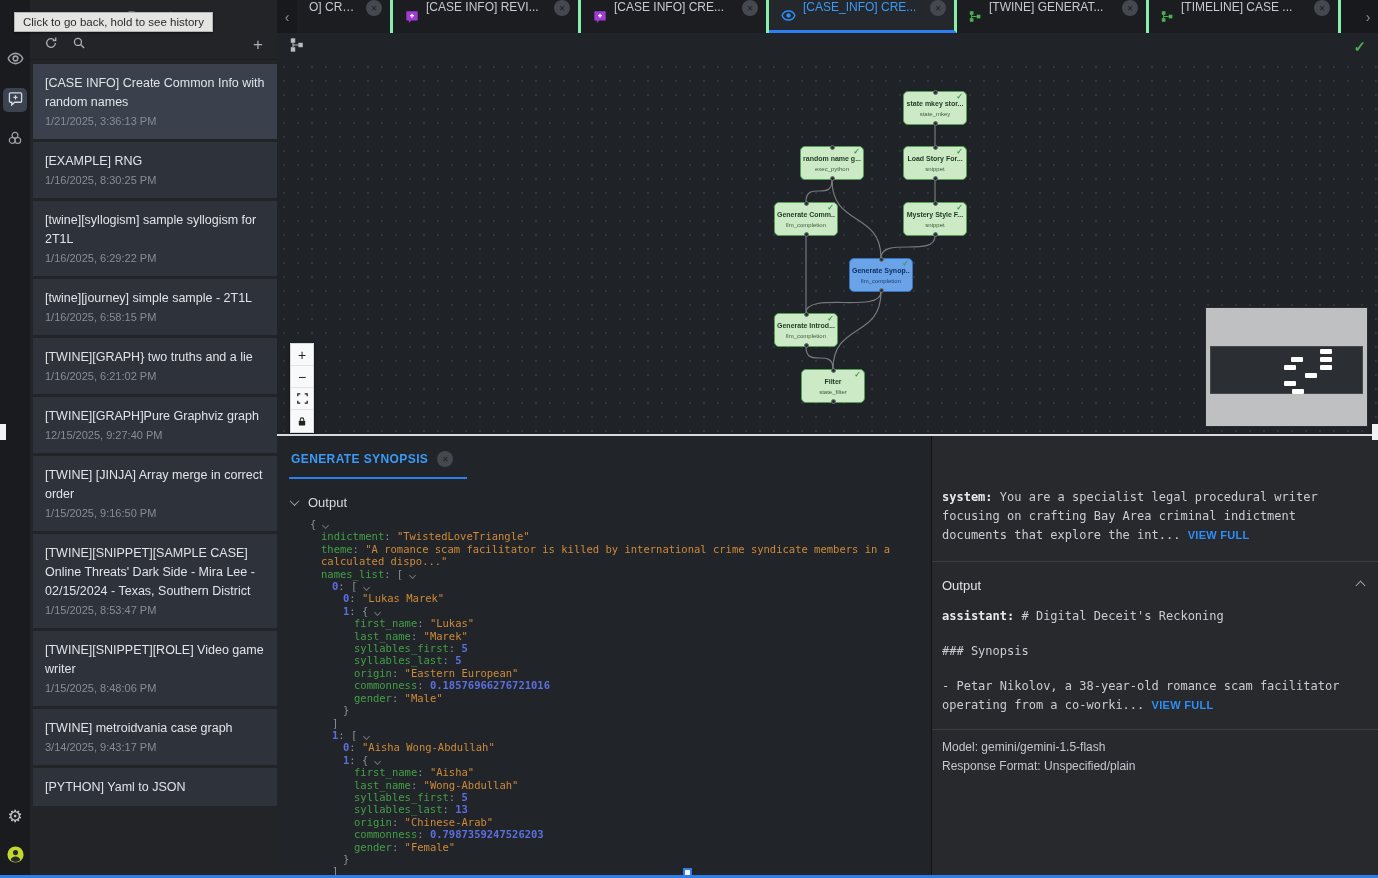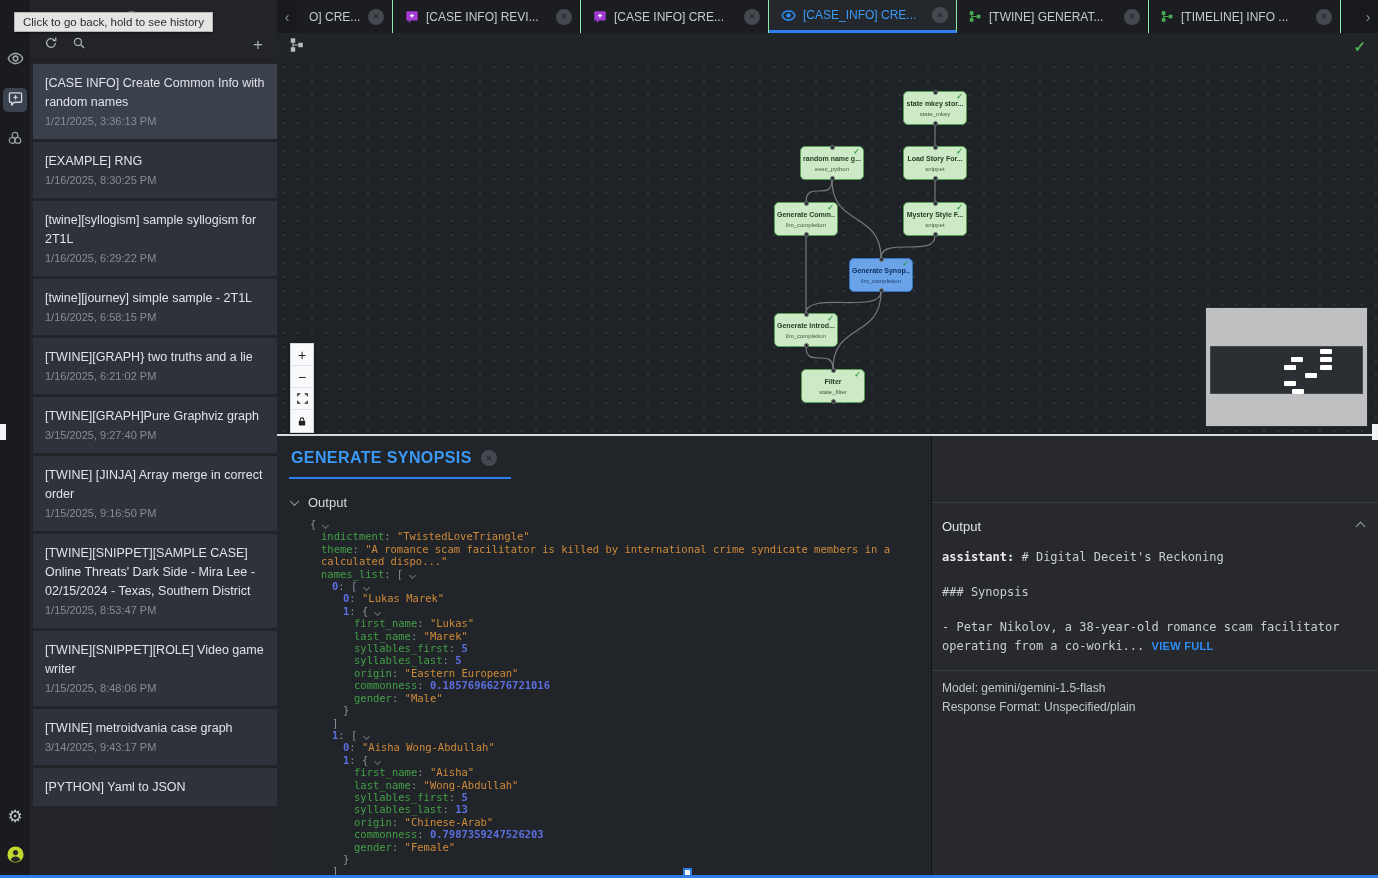--- a/index.html
+++ b/index.html
@@ -30,22 +30,22 @@
 
   
   .main { position:absolute; left:277px; top:0; width:1101px; height:878px;
     display:flex; flex-direction:column; }
 
   
   .tabbar { height:33px; background:#17191c; display:flex; align-items:stretch; flex:0 0 33px; }
   .tab-scroll { width:20px; display:flex; align-items:center; justify-content:center;
     color:#8d9299; font-size:14px; }
   .tab-scroll.right { margin-left:auto; }
-  .tab { display:flex; align-items:center; gap:7px; padding:0 8px 0 12px; background:#1b1d21;
-    border-right:1px solid #86efac; color:#c6cacf; font-size:12px; white-space:nowrap; overflow:hidden; }
+  .tab { display:flex; gap:7px; padding:0 8px 0 12px; background:#1b1d21;
+    border-right:3px solid #86efac; color:#c6cacf; font-size:12px; white-space:nowrap; overflow:hidden; }
   .tab .tab-label { overflow:hidden; text-overflow:ellipsis; flex:1; }
   .tab.active { background:#24272c; color:#3b9af5; border-bottom:3px solid #2d7ff0; }
   .tab-icon { display:flex; align-items:center; flex:0 0 auto; }
   .close-btn { flex:0 0 16px; width:16px; height:16px; border-radius:50%; background:#45494f;
     color:#1d1f23; font-size:8px; display:flex; align-items:center; justify-content:center; }
 
   
   .canvas-toolbar { height:27px; background:#202327; display:flex; align-items:center;
     padding:0 12px; flex:0 0 27px; }
   .ct-check { margin-left:auto; color:#4caf50; font-size:15px; font-weight:bold; }
@@ -86,21 +86,21 @@
   
   .splitter { height:2px; background:#d7dade; flex:0 0 2px; }
 
   
   .bottom { flex:1; display:flex; min-height:0; }
   .output-panel { width:655px; flex:0 0 655px; background:#212428; border-right:1px solid #101214;
     overflow:hidden; }
   .op-tabrow { padding:13px 0 0 12px; height:45px; }
   .op-tab { display:inline-flex; align-items:center; gap:9px; padding:0 14px 10px 2px;
     border-bottom:2.5px solid #2d7ff0; }
-  .op-tab-label { color:#3b9af5; font-size:16px; font-weight:bold; letter-spacing:.4px; }
+  .op-tab-label { color:#3b9af5; font-size:12px; font-weight:bold; letter-spacing:.4px; }
   .op-outrow { display:flex; align-items:center; gap:10px; padding:14px 0 8px 14px; }
   .op-out-label { color:#d6d9de; font-size:13px; }
   .chev { display:inline-block; width:7px; height:7px; border-right:1.5px solid #9aa0a6;
     border-bottom:1.5px solid #9aa0a6; }
   .chev.down { transform:rotate(45deg) translate(-1px,-1px); }
   .chev.up { transform:rotate(-135deg); }
   .code { font-family:"DejaVu Sans Mono", monospace; font-size:10.5px; line-height:12.4px; }
   .code-line { white-space:pre-wrap; }
   .tok-k { color:#43a047; }
   .tok-s { color:#cf8a3a; }
@@ -210,21 +210,21 @@
       <div class="prompt-item">
         <div class="pi-title">[twine][journey] simple sample - 2T1L</div>
         <div class="pi-date">1/16/2025, 6:58:15 PM</div>
       </div>
       <div class="prompt-item">
         <div class="pi-title">[TWINE][GRAPH} two truths and a lie</div>
         <div class="pi-date">1/16/2025, 6:21:02 PM</div>
       </div>
       <div class="prompt-item">
         <div class="pi-title">[TWINE][GRAPH]Pure Graphviz graph</div>
-        <div class="pi-date">3/15/2025, 9:27:40 PM</div>
+        <div class="pi-date">12/15/2025, 9:27:40 PM</div>
       </div>
       <div class="prompt-item">
         <div class="pi-title">[TWINE] [JINJA] Array merge in correct order</div>
         <div class="pi-date">1/15/2025, 9:16:50 PM</div>
       </div>
       <div class="prompt-item">
         <div class="pi-title">[TWINE][SNIPPET][SAMPLE CASE] Online Threats' Dark Side - Mira Lee - 02/15/2024 - Texas, Southern District</div>
         <div class="pi-date">1/15/2025, 8:53:47 PM</div>
       </div>
       <div class="prompt-item">
@@ -296,21 +296,21 @@
       </div>
       <div class="tab" style="width: 192px;">
         <span class="tab-icon">
           <svg viewBox="0 0 16 16" width="13" height="13">
             <rect x="1" y="1.5" width="4.5" height="4.5" fill="#4caf50"></rect>
             <rect x="1" y="10" width="4.5" height="4.5" fill="#4caf50"></rect>
             <rect x="9.5" y="5.8" width="4.5" height="4.5" fill="#4caf50"></rect>
             <path d="M3.2 6v4M3.2 8h6.3" stroke="#4caf50" stroke-width="1.2" fill="none"></path>
           </svg>
         </span>
-        <span class="tab-label">[TIMELINE] INFO ...</span>
+        <span class="tab-label">[TIMELINE] CASE ...</span>
         <span class="close-btn">✕</span>
       </div>
       <div class="tab-scroll right">
       <span>›</span>
     </div>
   </div>
 
   <div class="canvas-toolbar">
     <span>
       <svg viewBox="0 0 18 18" width="16" height="16">
@@ -445,20 +445,23 @@
           <div class="code-line" style="padding-left: 77px;"><span class="tok-k">syllables_last</span><span class="tok-p">: </span><span class="tok-n">13</span></div>
           <div class="code-line" style="padding-left: 77px;"><span class="tok-k">origin</span><span class="tok-p">: </span><span class="tok-s">"Chinese-Arab"</span></div>
           <div class="code-line" style="padding-left: 77px;"><span class="tok-k">commonness</span><span class="tok-p">: </span><span class="tok-n">0.7987359247526203</span></div>
           <div class="code-line" style="padding-left: 77px;"><span class="tok-k">gender</span><span class="tok-p">: </span><span class="tok-s">"Female"</span></div>
           <div class="code-line" style="padding-left: 66px;"><span class="tok-p">}</span></div>
           <div class="code-line" style="padding-left: 55px;"><span class="tok-p">]</span></div>
         </div>
     </div>
 
     <div class="right-panel">
+      <p class="msg">
+        <span class="msg-label">system:</span><span> You are a specialist legal procedural writer focusing on crafting Bay Area criminal indictment documents that explore the int... </span><a class="view-full">VIEW FULL</a>
+      </p>
       <div class="rp-divider"></div>
       <div class="rp-outrow">
         <span class="rp-out-label">Output</span>
         <span class="chev up"></span>
       </div>
       <p class="msg" style="margin-top:8px;">
         <span class="msg-label">assistant:</span><span> # Digital Deceit's Reckoning</span>
       </p>
       <p class="msg">### Synopsis</p>
       <p class="msg" style="margin-bottom:10px;">

